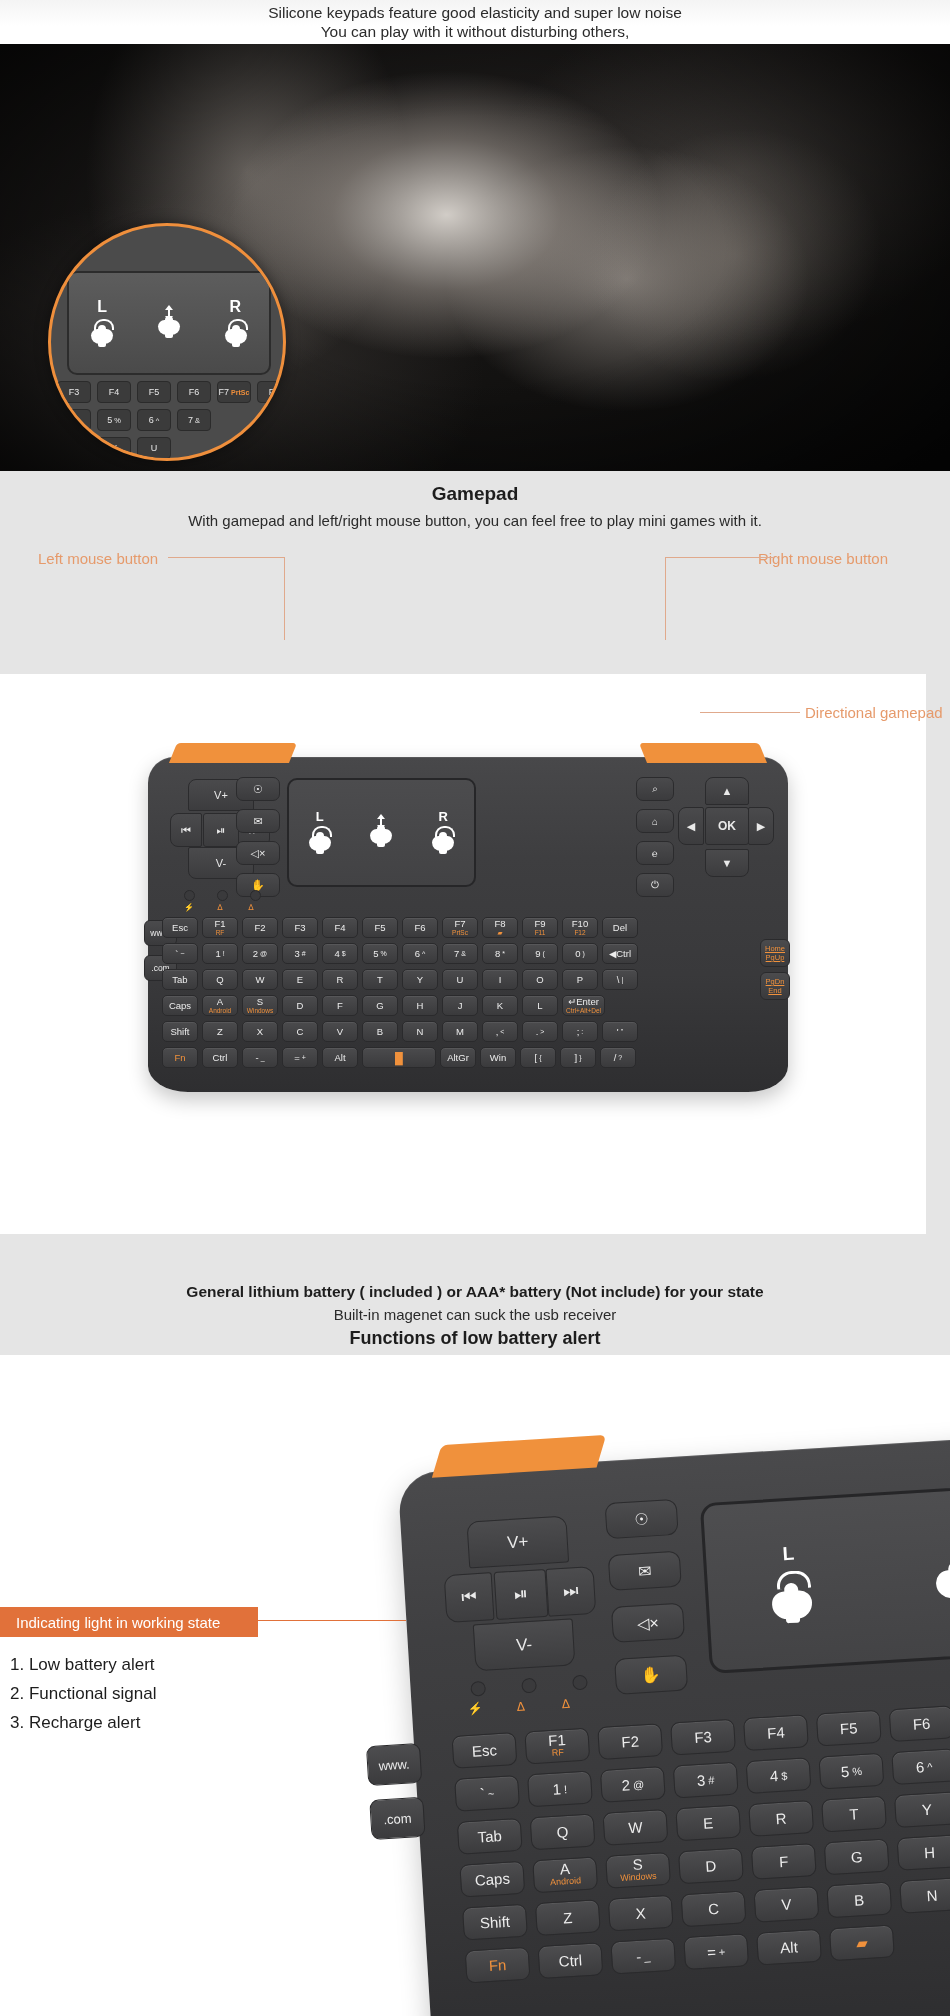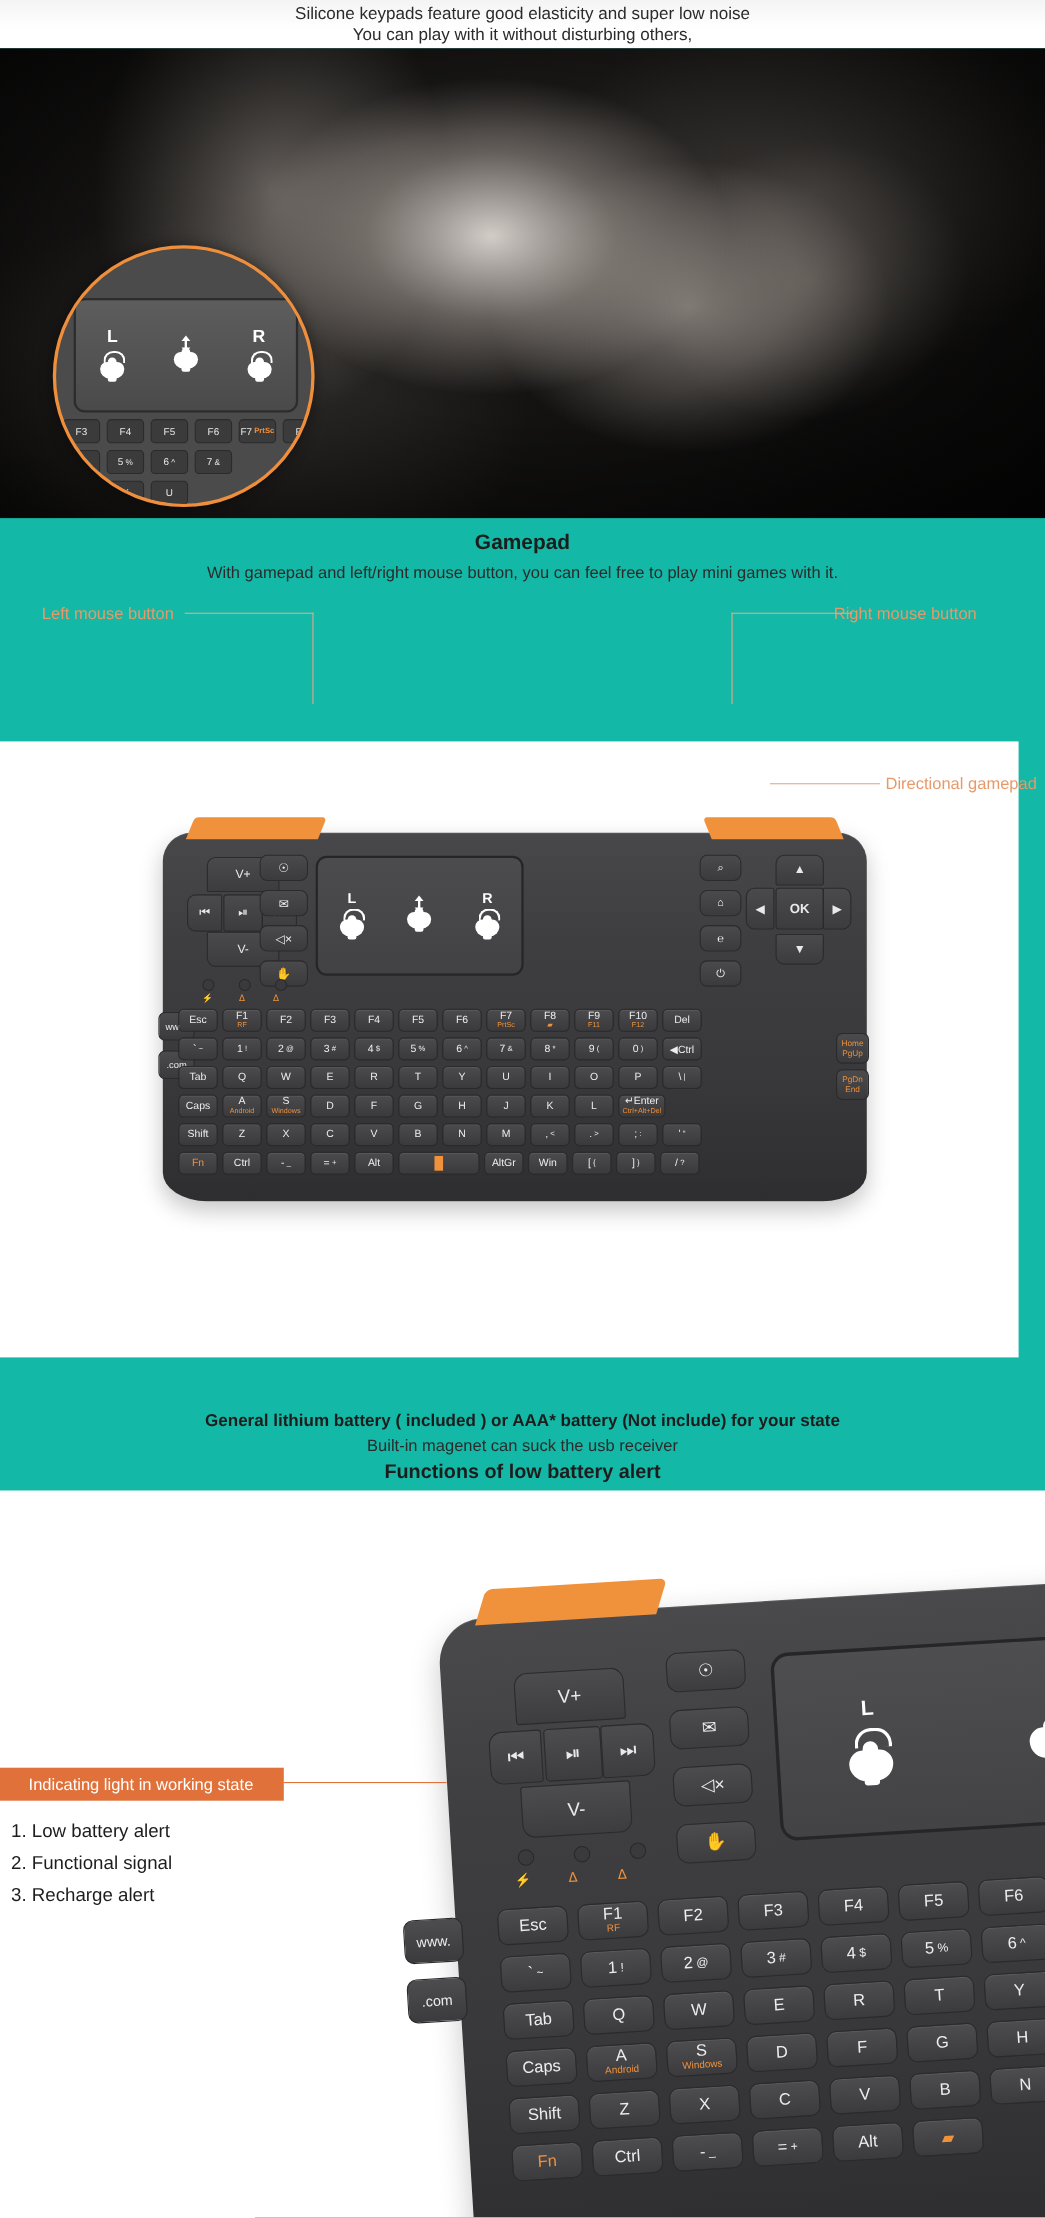--- a/index.html
+++ b/index.html
@@ -3,21 +3,21 @@
 <meta charset="utf-8">
 <style>
   html,body{margin:0;padding:0;}
   body{
     width:950px;
     background:#ffffff;
     font-family:"Liberation Sans", sans-serif;
     color:#222;
     -webkit-font-smoothing:antialiased;
   }
-  .page{position:relative;width:950px;height:2016px;overflow:hidden;background:#14b8a6;}
+  .page{position:relative;width:950px;height:2016px;overflow:hidden;background:#e5e5e5;}
 
   
   .top-caption{
     position:absolute;left:0;top:0;width:950px;height:44px;
     display:flex;flex-direction:column;align-items:center;justify-content:center;
     font-size:15.5px;line-height:19px;color:#2b2b2b;
     background:linear-gradient(to bottom,#f4f4f4 0%,#ffffff 60%);
   }
   .top-caption div{white-space:nowrap;}
 
@@ -184,21 +184,21 @@
     width:31px;height:24px;margin-bottom:9px;border-radius:6px;
     background:linear-gradient(to bottom,#4b4b4d,#3a3a3c);border:1px solid #2a2a2c;
     color:#ededed;font-size:8.5px;display:flex;align-items:center;justify-content:center;
   }
   .rightstack{position:absolute;right:-2px;top:182px;width:30px;}
   .rsk{
     width:28px;height:26px;margin-bottom:5px;border-radius:6px;
     background:linear-gradient(to bottom,#4b4b4d,#3a3a3c);border:1px solid #2a2a2c;
     color:#ededed;font-size:7.5px;display:flex;flex-direction:column;align-items:center;justify-content:center;line-height:9px;
   }
-  .rsk .o{color:#f0913c;}
+  .rsk .o{color:#f0913c;text-decoration:underline;}
 
   
   .battery-text{position:absolute;left:0;width:950px;text-align:center;}
   .bt1{font-size:15.5px;font-weight:bold;color:#1d1d1d;}
   .bt2{font-size:15px;color:#2b2b2b;margin-top:5px;}
   .bt3{font-size:18px;font-weight:bold;color:#1d1d1d;margin-top:5px;}
 
   
   .bottom{position:absolute;left:0;top:1355px;width:950px;height:661px;background:#fff;overflow:hidden;}
   .bkb{
@@ -268,21 +268,21 @@
   .bsidekey{
     width:52px;height:38px;margin-bottom:14px;border-radius:9px;
     background:linear-gradient(to bottom,#4d4d4f,#3b3b3d);border:1px solid #2a2a2c;
     color:#ededed;font-size:13px;display:flex;align-items:center;justify-content:center;
   }
 
   
   .banner{
     position:absolute;left:0;top:1607px;width:258px;height:30px;
     background:#e1713a;color:#fff;font-size:15px;
-    display:flex;align-items:center;padding-left:26px;box-sizing:border-box;
+    display:flex;align-items:center;padding-left:16px;box-sizing:border-box;
   }
   .bline{position:absolute;left:258px;top:1620px;width:148px;height:1px;background:#e1713a;}
   .numlist{position:absolute;left:10px;top:1650px;font-size:17px;color:#1d1d1d;line-height:29px;}
 </style>
 </head>
 <body>
 
 <div class="page">
 
   <div class="top-caption">

